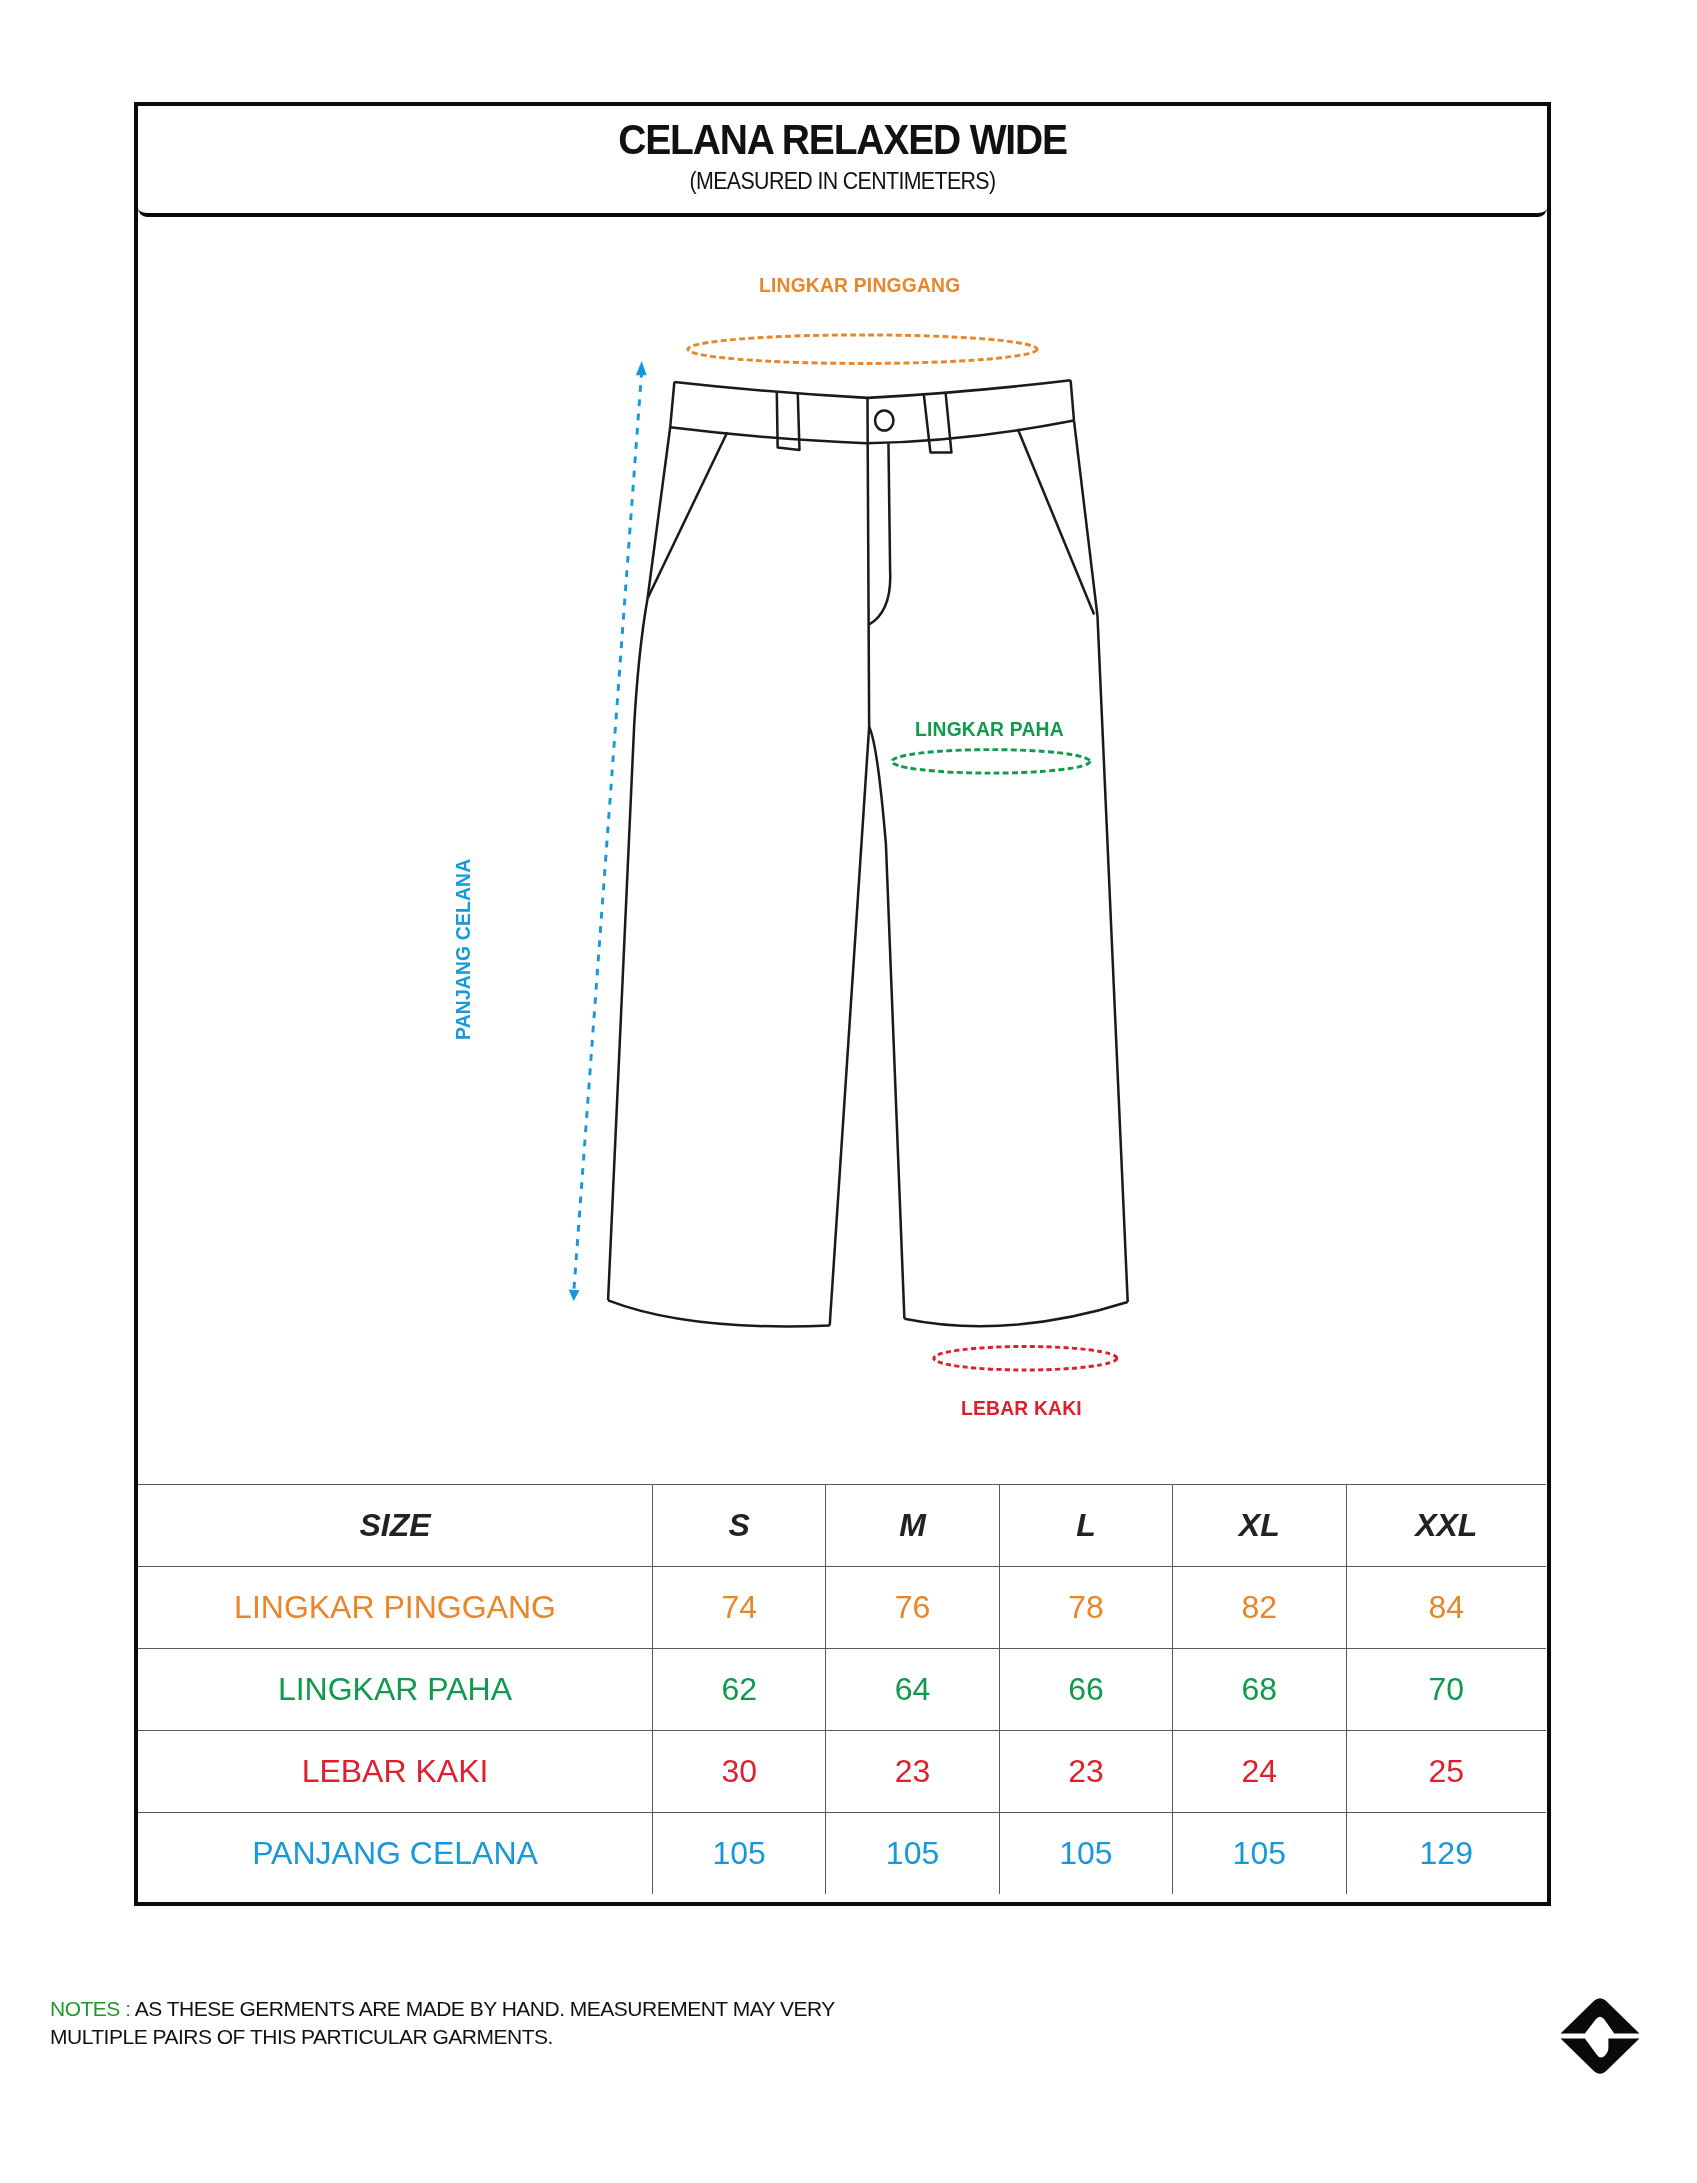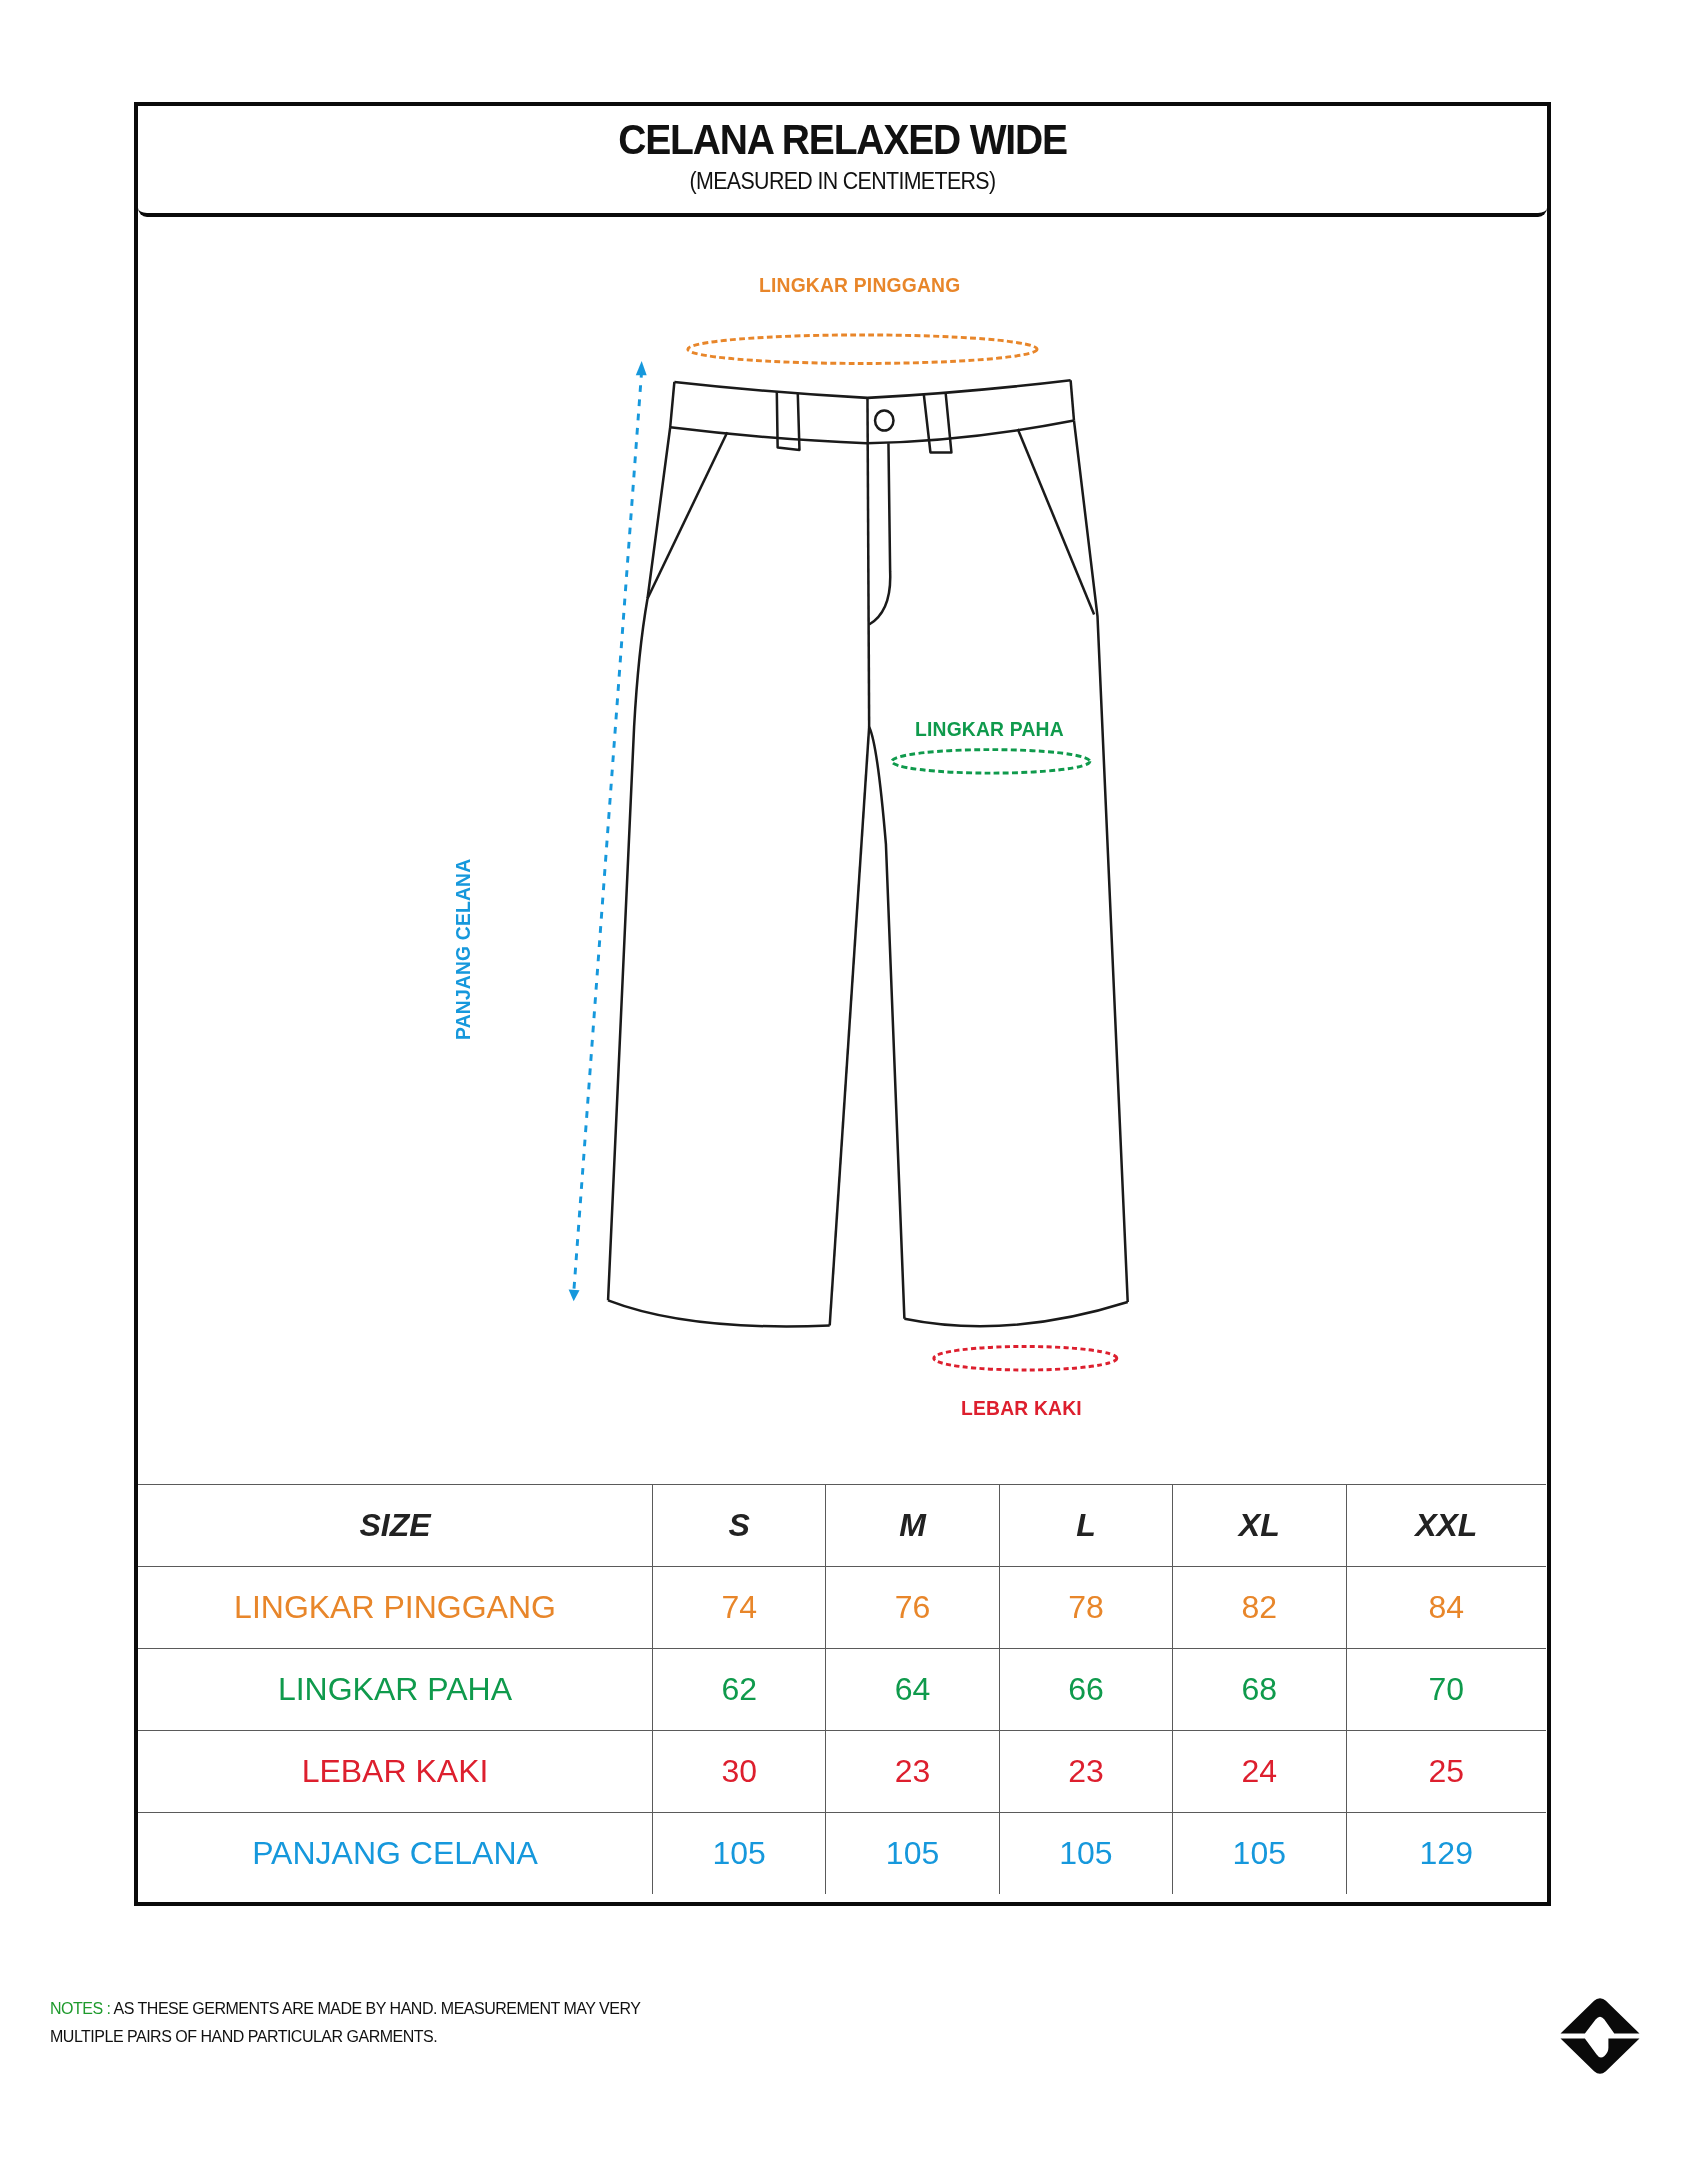--- a/index.html
+++ b/index.html
@@ -25,21 +25,21 @@
                    font-size: 32px; padding: 0; }
   .size-table tr:first-child td { border-top: 1.7px solid #5a5a5a; }
   .size-table td:first-child { border-left: none; width: 514px; }
   .size-table td:last-child { border-right: none; }
   .size-table tr:last-child td { border-bottom: none; }
   .hdr { font-weight: bold; color: #222; font-size: 30px; font-style: italic; }
   .c-waist { color: #e8862a; }
   .c-thigh { color: #0f9a4c; }
   .c-hem { color: #dd1f2e; }
   .c-length { color: #1698dc; }
-  .notes { position: absolute; left: 50px; top: 1995px; font-size: 16px; line-height: 28px; color: #111;
+  .notes { position: absolute; left: 50px; top: 1995px; font-size: 21px; line-height: 28px; color: #111;
            letter-spacing: -0.5px; }
   .notes .notes-label { color: #1e9a2c; }
   .logo { position: absolute; left: 1558px; top: 1994px; width: 84px; height: 84px; }
 </style>
 </head>
 <body>
 
 <div class="frame">
 
   <div class="title-block">
@@ -140,21 +140,21 @@
       <td>105</td>
       <td>105</td>
       <td>129</td>
     </tr>
   </tbody>
     </table>
 </div>
 
 <div class="notes">
   <div><span class="notes-label">NOTES :</span><span> AS THESE GERMENTS ARE MADE BY HAND. MEASUREMENT MAY VERY</span></div>
-  <div>MULTIPLE PAIRS OF HAND PARTICULAR GARMENTS.</div>
+  <div>MULTIPLE PAIRS OF THIS PARTICULAR GARMENTS.</div>
 </div>
 
 <div class="logo">
   <svg width="84" height="84" viewBox="0 0 100 100">
 
     <path d="M50,5 Q54,5 57,8 L97,47 L67,47 L55,30 Q50,24 45,30 L32,47 L3,47 L43,8 Q46,5 50,5 Z" fill="#0a0a0a"></path>
 
     <path d="M3,53 L32,53 L46,72 Q50,78 55,74 Q60,70 60,64 L60,53 L97,53 L57,92 Q50,98 43,92 Z" fill="#0a0a0a"></path>
   </svg>
 </div>

